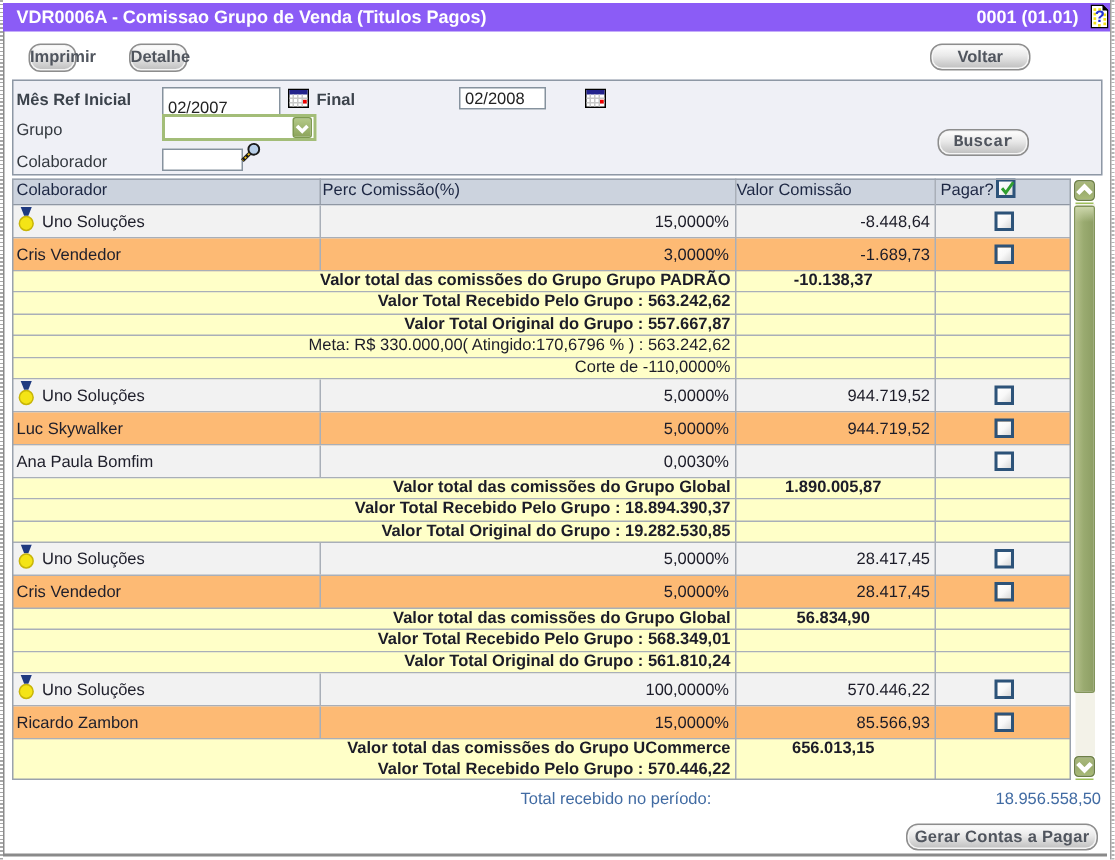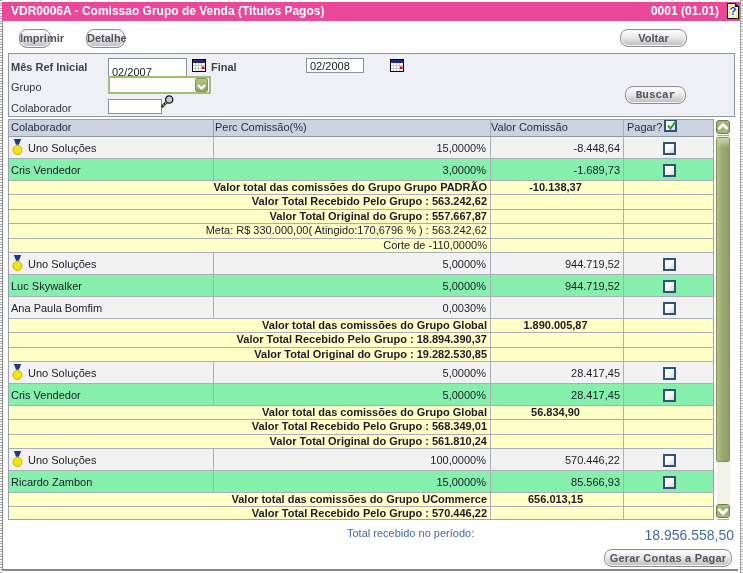--- a/index.html
+++ b/index.html
@@ -6,21 +6,21 @@
  font-family:"Liberation Sans",sans-serif;overflow:hidden;}
 *{box-sizing:border-box;}
 .abs{position:absolute;}
 .ladder{position:absolute;top:0;height:573px;}
 #ladderL{left:0px;width:2px;
  background:repeating-linear-gradient(to bottom,#a8a8a8 0 1px,#ffffff 1px 2.6px);}
 #ladderR{left:740px;width:3px;border-left:1px solid #9e9e9e;
  background:repeating-linear-gradient(to bottom,#b5b5b5 0 1px,#ffffff 1px 2.6px);}
 #leftborder{position:absolute;left:2px;top:2px;width:1px;height:568px;background:#8a8a8a;}
 #bottomborder{position:absolute;left:2px;top:569px;width:736px;height:2px;background:#8a8a8a;}
-#titlebar{position:absolute;left:2px;top:2px;width:738px;height:19px;background:#ec4899;
+#titlebar{position:absolute;left:2px;top:2px;width:738px;height:19px;background:#8b5cf6;
  color:#fff;font-weight:bold;font-size:12px;line-height:19px;}
 #titlebar .t{position:absolute;left:9px;top:0;}
 #titlebar .r{position:absolute;right:21px;top:0;}
 .btn{position:absolute;border:1px solid #8d8d8d;border-radius:8px;
  background:linear-gradient(to bottom,#ffffff 0%,#e9e9e9 45%,#bdbdbd 100%);
  color:#50555e;font-weight:bold;font-size:11px;text-align:center;
  box-shadow:inset 0 0 0 1px #f5f5f5;
  font-family:"Liberation Sans",sans-serif;}
 #bImprimir{left:19px;top:29px;width:32px;height:19px;line-height:17px;}
 #bDetalhe{left:86px;top:29px;width:39px;height:19px;line-height:17px;}
@@ -52,36 +52,36 @@
  background:linear-gradient(to bottom,#ccd6ab,rgba(204,214,171,0));}
 #tbl{position:absolute;left:8px;top:119px;width:706px;height:401px;background:#fff;font-size:11px;color:#1c1c28;}
 #tblborder{position:absolute;left:8px;top:119px;width:706px;height:401px;border:1px solid #9aa2ad;pointer-events:none;}
 .vline{position:absolute;top:119px;width:1px;height:401px;background:#a9afb8;}
 #vl1{left:490px;}
 #vl2{left:623px;}
 .row{position:absolute;left:0;width:706px;border-bottom:1px solid #a9afb8;}
 .row.d{line-height:22px;padding-left:18px;}
 .row.y{line-height:13px;background:#ffffc8;}
 .row.g{background:#f2f2f2;}
-.row.w{background:#86efac;text-decoration:underline;}
+.row.w{background:#fdba74;text-decoration:underline;}
 .c1{position:absolute;left:0;top:0;bottom:0;width:206px;border-right:1px solid #a9afb8;padding-left:3px;}
 .c2{position:absolute;left:206px;top:0;bottom:0;width:276px;text-align:right;padding-right:4px;}
 .c3{position:absolute;left:483px;top:0;bottom:0;width:132px;text-align:right;padding-right:3px;}
 .c4{position:absolute;left:616px;top:0;bottom:0;width:90px;text-align:center;}
 .yt{position:absolute;left:0;top:0;bottom:0;width:482px;text-align:right;padding-right:3px;}
 .yv{position:absolute;left:483px;top:0;bottom:0;width:132px;text-align:center;padding-right:3px;}
 .row.y.b{font-weight:bold;}
 .cb{display:inline-block;width:13px;height:13px;border:2px solid #2d5379;
  background:linear-gradient(135deg,#ffffff 0%,#f8f8f8 50%,#d8d8d8 100%);vertical-align:middle;margin-top:-2px;}
 #thead{position:absolute;left:0;top:0;width:706px;height:18px;background:#ccd3de;
  border-bottom:1px solid #8f97a3;color:#1d2743;line-height:17px;}
 #thead span{position:absolute;top:0;}
 .medal{display:inline-block;vertical-align:middle;margin:-3px 5px 0 1px;}
 #footline1{position:absolute;left:347px;top:527px;font-size:11px;color:#416ba3;}
-#footval{position:absolute;left:600px;top:527px;width:134px;text-align:right;font-size:14px;color:#416ba3;}
+#footval{position:absolute;left:600px;top:527px;width:134px;text-align:right;font-size:11px;color:#416ba3;}
 .name{color:#20202c;}
 </style>
 </head>
 <body>
 <div class="ladder" id="ladderL"></div>
 <div class="ladder" id="ladderR"></div>
 <div id="leftborder"></div>
 
 <div id="bottomborder"></div>
 
@@ -265,21 +265,21 @@
       <span class="c2">100,0000%</span>
       <span class="c3">570.446,22</span>
       <span class="c4"><span class="cb"></span></span>
     </div>
   <div class="row d w" style="top:352px;height:22px;">
       <span class="c1"><span class="name">Ricardo Zambon</span></span>
       <span class="c2">15,0000%</span>
       <span class="c3">85.566,93</span>
       <span class="c4"><span class="cb"></span></span>
     </div>
-  <div class="row y b" style="top:374px;height:14px;">
+  <div class="row y b" style="top:374px;height:26px;">
       <span class="yt">Valor total das comissões do Grupo UCommerce</span>
       <span class="yv">656.013,15</span>
     </div>
   <div class="row y b" style="top:388px;height:13px;border-bottom:none;">
       <span class="yt">Valor Total Recebido Pelo Grupo : 570.446,22</span>
     </div>
 </div>
 <div class="vline" id="vl1"></div>
 <div class="vline" id="vl2"></div>
 <div id="tblborder"></div>

